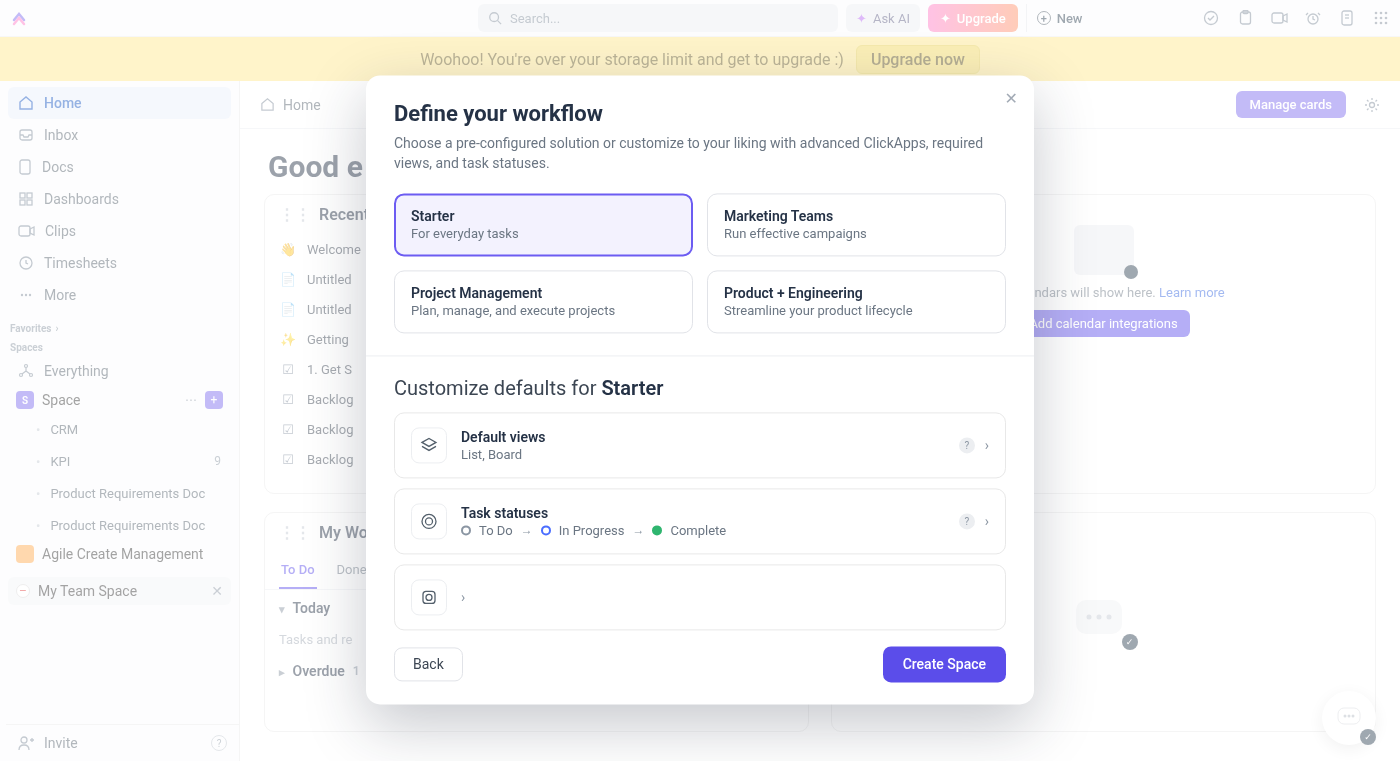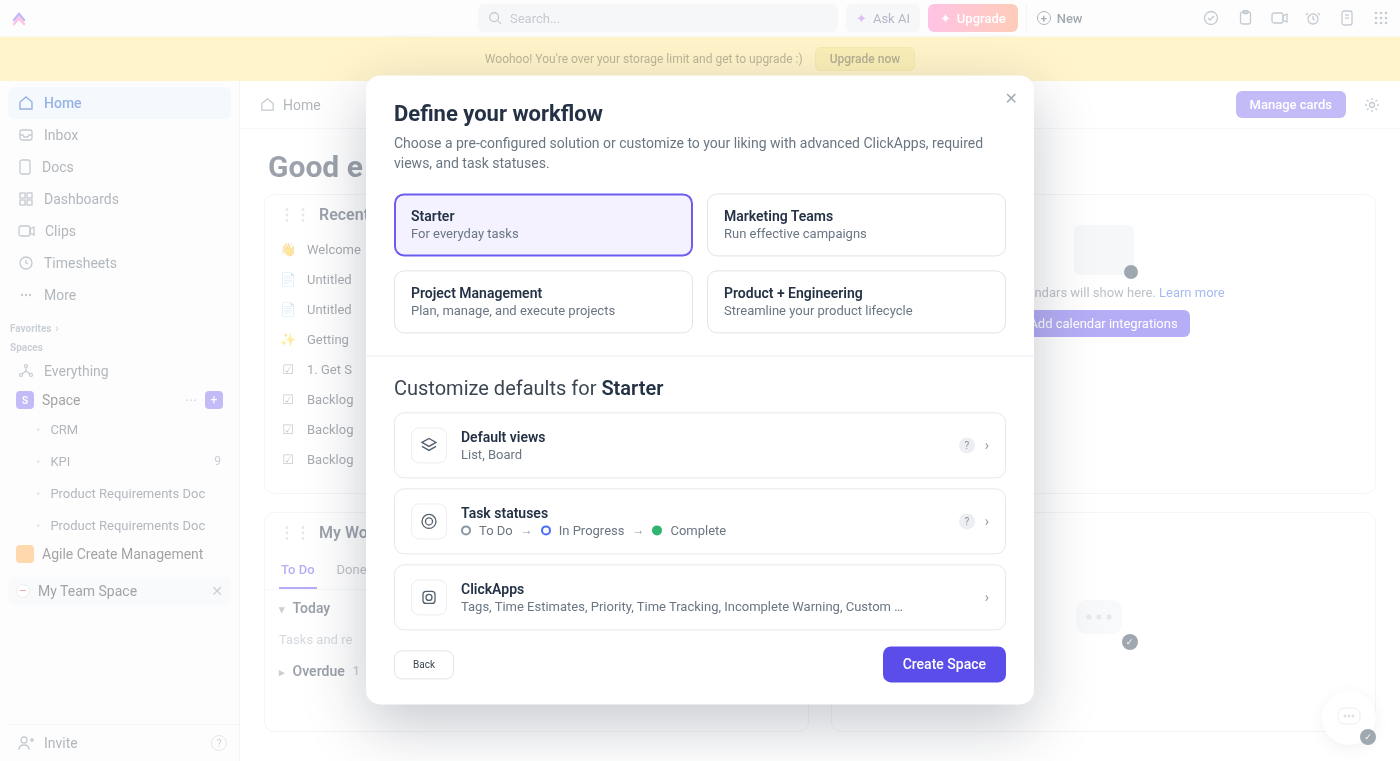--- a/index.html
+++ b/index.html
@@ -11,21 +11,21 @@
   .logo { width: 18px; height: 18px; display: flex; justify-content: center; align-items:center; }
   .searchbox { flex: 0 0 360px; margin-left: 450px; height: 28px; background: #eceef1; border-radius: 6px; display: flex; align-items: center; padding: 0 10px; color: #7e8b9a; gap: 8px; font-size: 13px; }
   .askai { margin-left: 8px; background: #eceef1; height: 28px; border-radius: 6px; padding: 0 10px; display: flex; align-items:center; gap:6px; color:#5b5b82; font-size:13px; }
   .askai .spark { color:#b667f1; }
   .upgrade { margin-left:8px; background: linear-gradient(90deg,#ff79c5,#ff8f63); color:#fff; height:28px; border-radius:6px; padding:0 12px; display:flex; align-items:center; gap:6px; font-size:13px; font-weight:500; }
   .newbtn { margin-left:8px; color:#2c3e50; height:28px; padding:0 10px; display:flex; align-items:center; gap:6px; font-size:13px; font-weight:500; border-left:1px solid #e4e6ea; }
   .top-icons { margin-left:auto; display:flex; align-items:center; gap:16px; color:#7e8b9a; }
   .top-icons span { display:flex; align-items:center; justify-content:center; width:18px; height:18px; }
 
   
-  .banner { height: 44px; background:#ffe68a; display:flex; align-items:center; justify-content:center; gap:12px; color:#6b5a1a; font-size:12px; }
+  .banner { height: 44px; background:#ffe68a; display:flex; align-items:center; justify-content:center; gap:12px; color:#6b5a1a; font-size:16px; }
   .banner .upnow { background:#f5db60; border:1px solid #e8cf4a; padding:4px 14px; border-radius:6px; color:#5c4d12; font-weight:500; }
 
   
   .main { position:absolute; top:81px; bottom:0; left:0; right:0; display:flex; }
   .sidebar { width:240px; border-right:1px solid #e8e8e8; background:#fafbfc; display:flex; flex-direction:column; overflow:hidden; }
   .content { flex:1; background:#fff; position:relative; overflow:hidden; }
 
   
   .side-section { padding: 6px 8px; }
   .side-item { display:flex; align-items:center; gap:10px; padding:6px 10px; border-radius:6px; color:#54606c; font-size:14px; cursor:pointer; height:32px; }
@@ -92,21 +92,21 @@
   .setrow .sicon { width:36px; height:36px; border:1px solid #eceef1; border-radius:8px; display:flex; align-items:center; justify-content:center; color:#54606c; flex:0 0 36px; }
   .setrow .scontent { flex:1; overflow:hidden; }
   .setrow .sname { font-weight:600; font-size:14px; color:#253246; margin-bottom:2px; }
   .setrow .sdesc { font-size:13px; color:#6b7683; display:flex; align-items:center; gap:8px; white-space:nowrap; overflow:hidden; text-overflow:ellipsis; }
   .status-dot { width:10px; height:10px; border:2px solid; border-radius:50%; display:inline-block; }
   .arrow { color:#8b96a3; font-size:12px; }
   .setrow .tail { display:flex; align-items:center; gap:10px; color:#a2aab5; }
   .qmark { width:16px; height:16px; border-radius:50%; background:#eceef1; display:flex; align-items:center; justify-content:center; font-size:10px; color:#8b96a3; }
   .chevr { font-size:14px; color:#8b96a3; }
   .footer { display:flex; align-items:center; margin-top:16px; }
-  .back { border:1px solid #e1e3e8; background:#fff; padding:8px 18px; border-radius:8px; color:#3c4653; font-size:10px; cursor:pointer; }
+  .back { border:1px solid #e1e3e8; background:#fff; padding:8px 18px; border-radius:8px; color:#3c4653; font-size:14px; cursor:pointer; }
   .create { margin-left:auto; background:#5b4dea; color:#fff; padding:10px 20px; border-radius:8px; font-size:14px; font-weight:500; cursor:pointer; }
 
   
   .chat-bubble { position:absolute; right:24px; bottom:16px; width:54px; height:54px; border-radius:50%; background:#fff; box-shadow:0 4px 16px rgba(0,0,0,0.12); display:flex; align-items:center; justify-content:center; color:#8b96a3; }
   .chat-check { position:absolute; right:0; bottom:0; width:16px; height:16px; border-radius:50%; background:#2c3e50; color:#fff; display:flex; align-items:center; justify-content:center; font-size:9px; }
 
   svg { display:block; }
 </style>
 </head>
 <body>
@@ -525,24 +525,20 @@
       </div>
   </div>
 
   <div class="setrow">
     <div class="sicon">
         <svg width="18" height="18" viewBox="0 0 18 18">
           <rect x="3" y="3" width="12" height="12" rx="3" fill="none" stroke="#54606c" stroke-width="1.3"></rect>
           <circle cx="9" cy="9" r="3" fill="none" stroke="#54606c" stroke-width="1.3"></circle>
         </svg>
       </div>
-    <div class="scontent">
-      <div class="sname">ClickApps</div>
-      <div class="sdesc">Tags, Time Estimates, Priority, Time Tracking, Incomplete Warning, Custom …</div>
-    </div>
     <div class="tail">
         <span class="chevr">›</span>
       </div>
   </div>
 
   <div class="footer">
     <div class="back">Back</div>
     <div class="create">Create Space</div>
   </div>
 </div>

